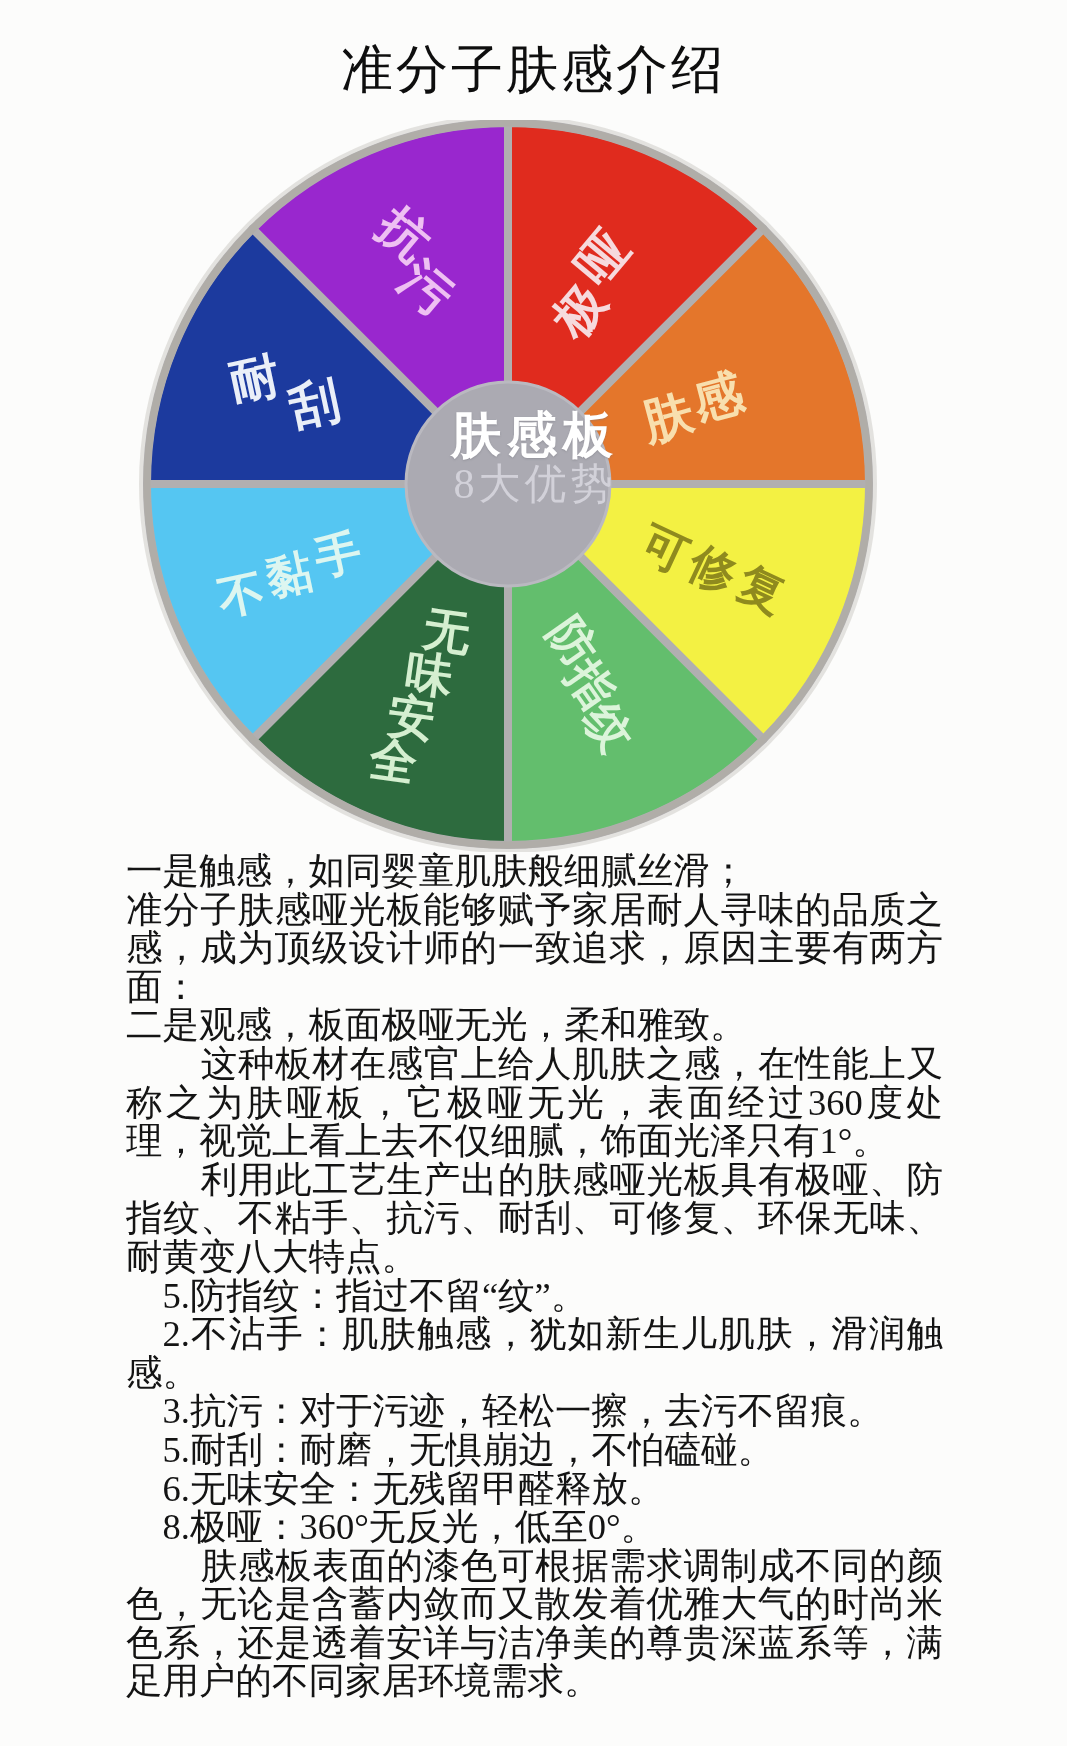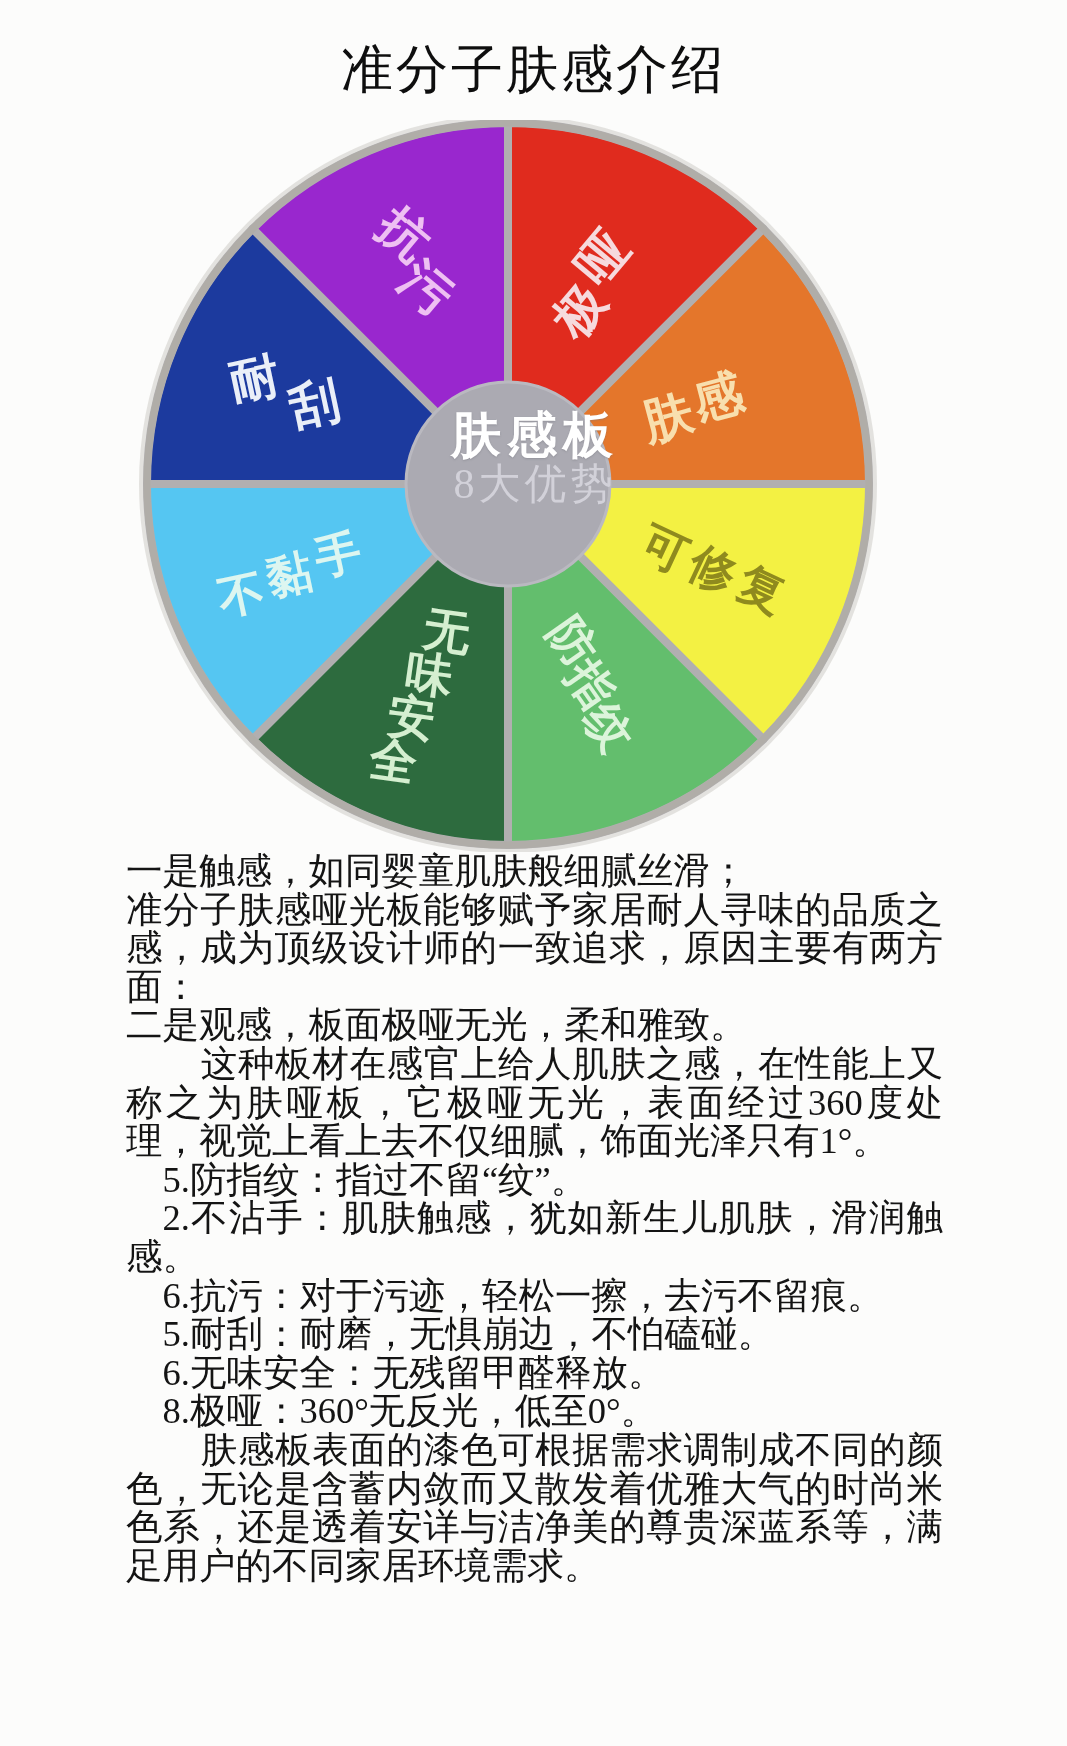--- a/index.html
+++ b/index.html
@@ -108,22 +108,23 @@
   <div class="wheel-center">
     <div class="center-title">肤感板</div>
     <div class="center-sub">8大优势</div>
   </div>
 
   <div class="body-text" id="body-text">
       <p class="para ind-none">一是触感，如同婴童肌肤般细腻丝滑；</p>
       <p class="para ind-none">准分子肤感哑光板能够赋予家居耐人寻味的品质之感，成为顶级设计师的一致追求，原因主要有两方面：</p>
       <p class="para ind-none">二是观感，板面极哑无光，柔和雅致。</p>
       <p class="para ind-two">这种板材在感官上给人肌肤之感，在性能上又称之为肤哑板，它极哑无光，表面经过360度处理，视觉上看上去不仅细腻，饰面光泽只有1°。</p>
+      <p class="para ind-two">利用此工艺生产出的肤感哑光板具有极哑、防指纹、不粘手、抗污、耐刮、可修复、环保无味、耐黄变八大特点。</p>
       <p class="para ind-one">5.防指纹：指过不留“纹”。</p>
       <p class="para ind-one">2.不沾手：肌肤触感，犹如新生儿肌肤，滑润触感。</p>
-      <p class="para ind-one">6.抗污：对于污迹，轻松一擦，去污不留痕。</p>
+      <p class="para ind-one">3.抗污：对于污迹，轻松一擦，去污不留痕。</p>
       <p class="para ind-one">5.耐刮：耐磨，无惧崩边，不怕磕碰。</p>
       <p class="para ind-one">6.无味安全：无残留甲醛释放。</p>
       <p class="para ind-one">8.极哑：360°无反光，低至0°。</p>
       <p class="para ind-two">肤感板表面的漆色可根据需求调制成不同的颜色，无论是含蓄内敛而又散发着优雅大气的时尚米色系，还是透着安详与洁净美的尊贵深蓝系等，满足用户的不同家居环境需求。</p>
     </div>
 
 </div>
 
 </body></html>

